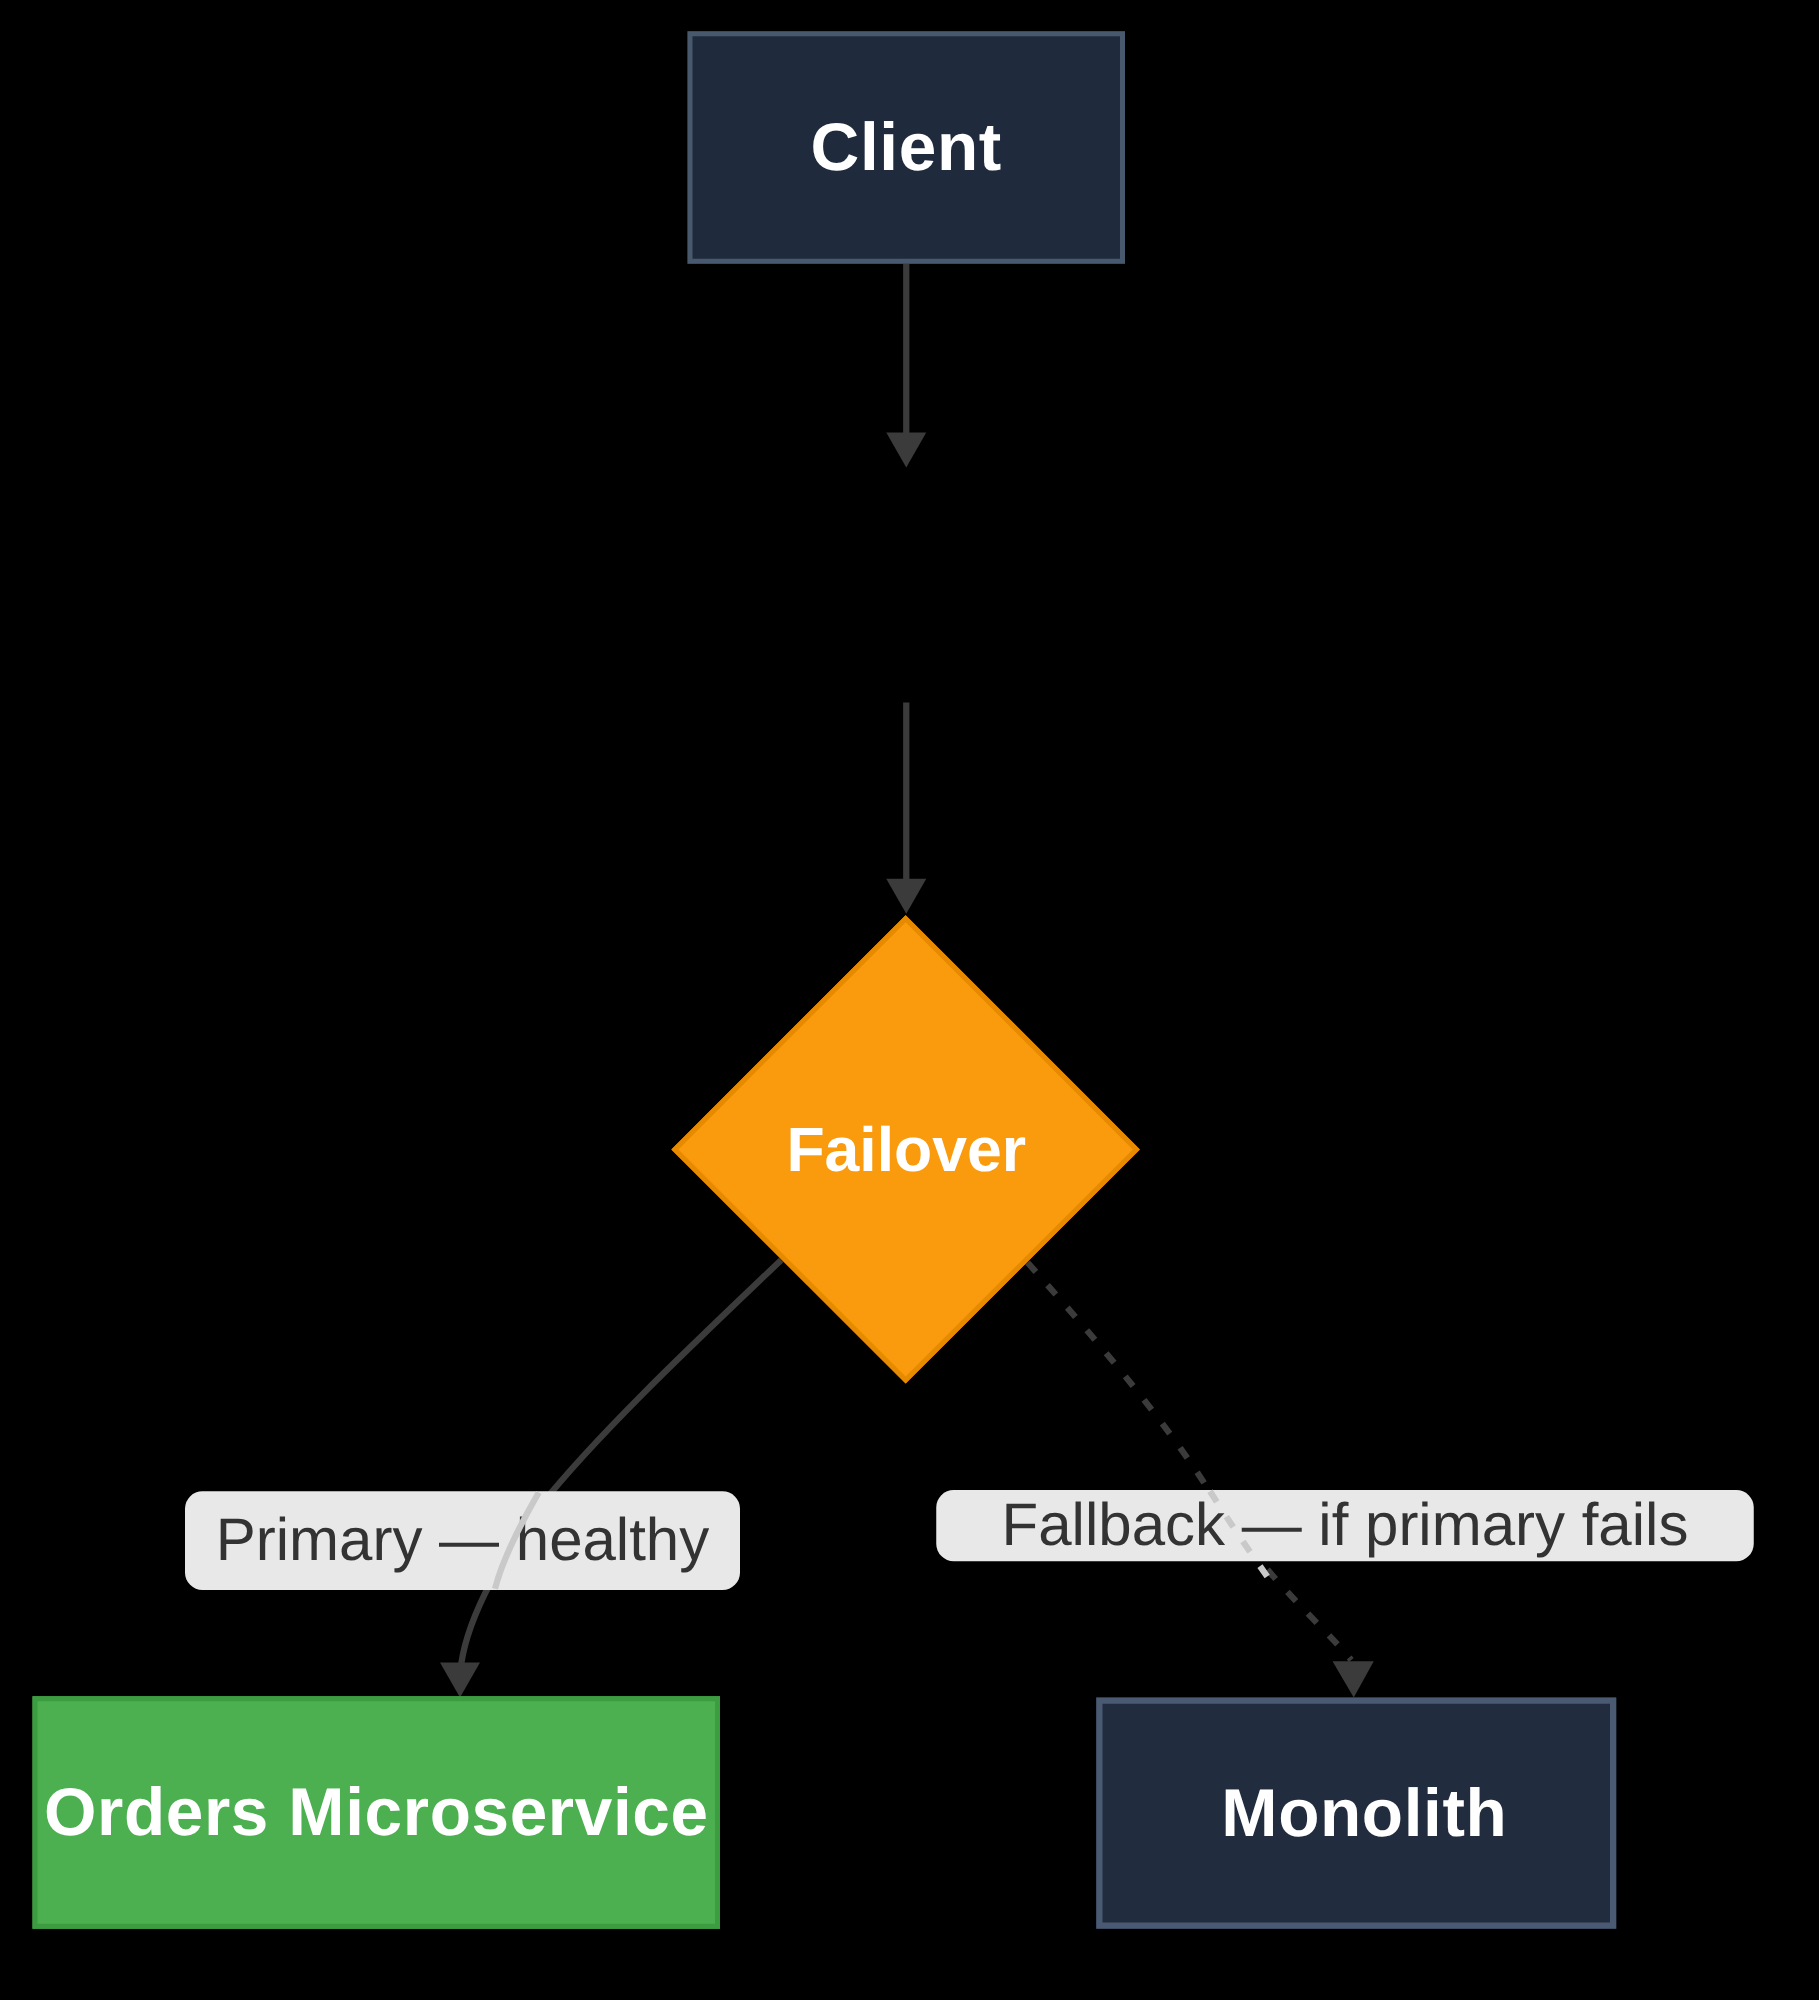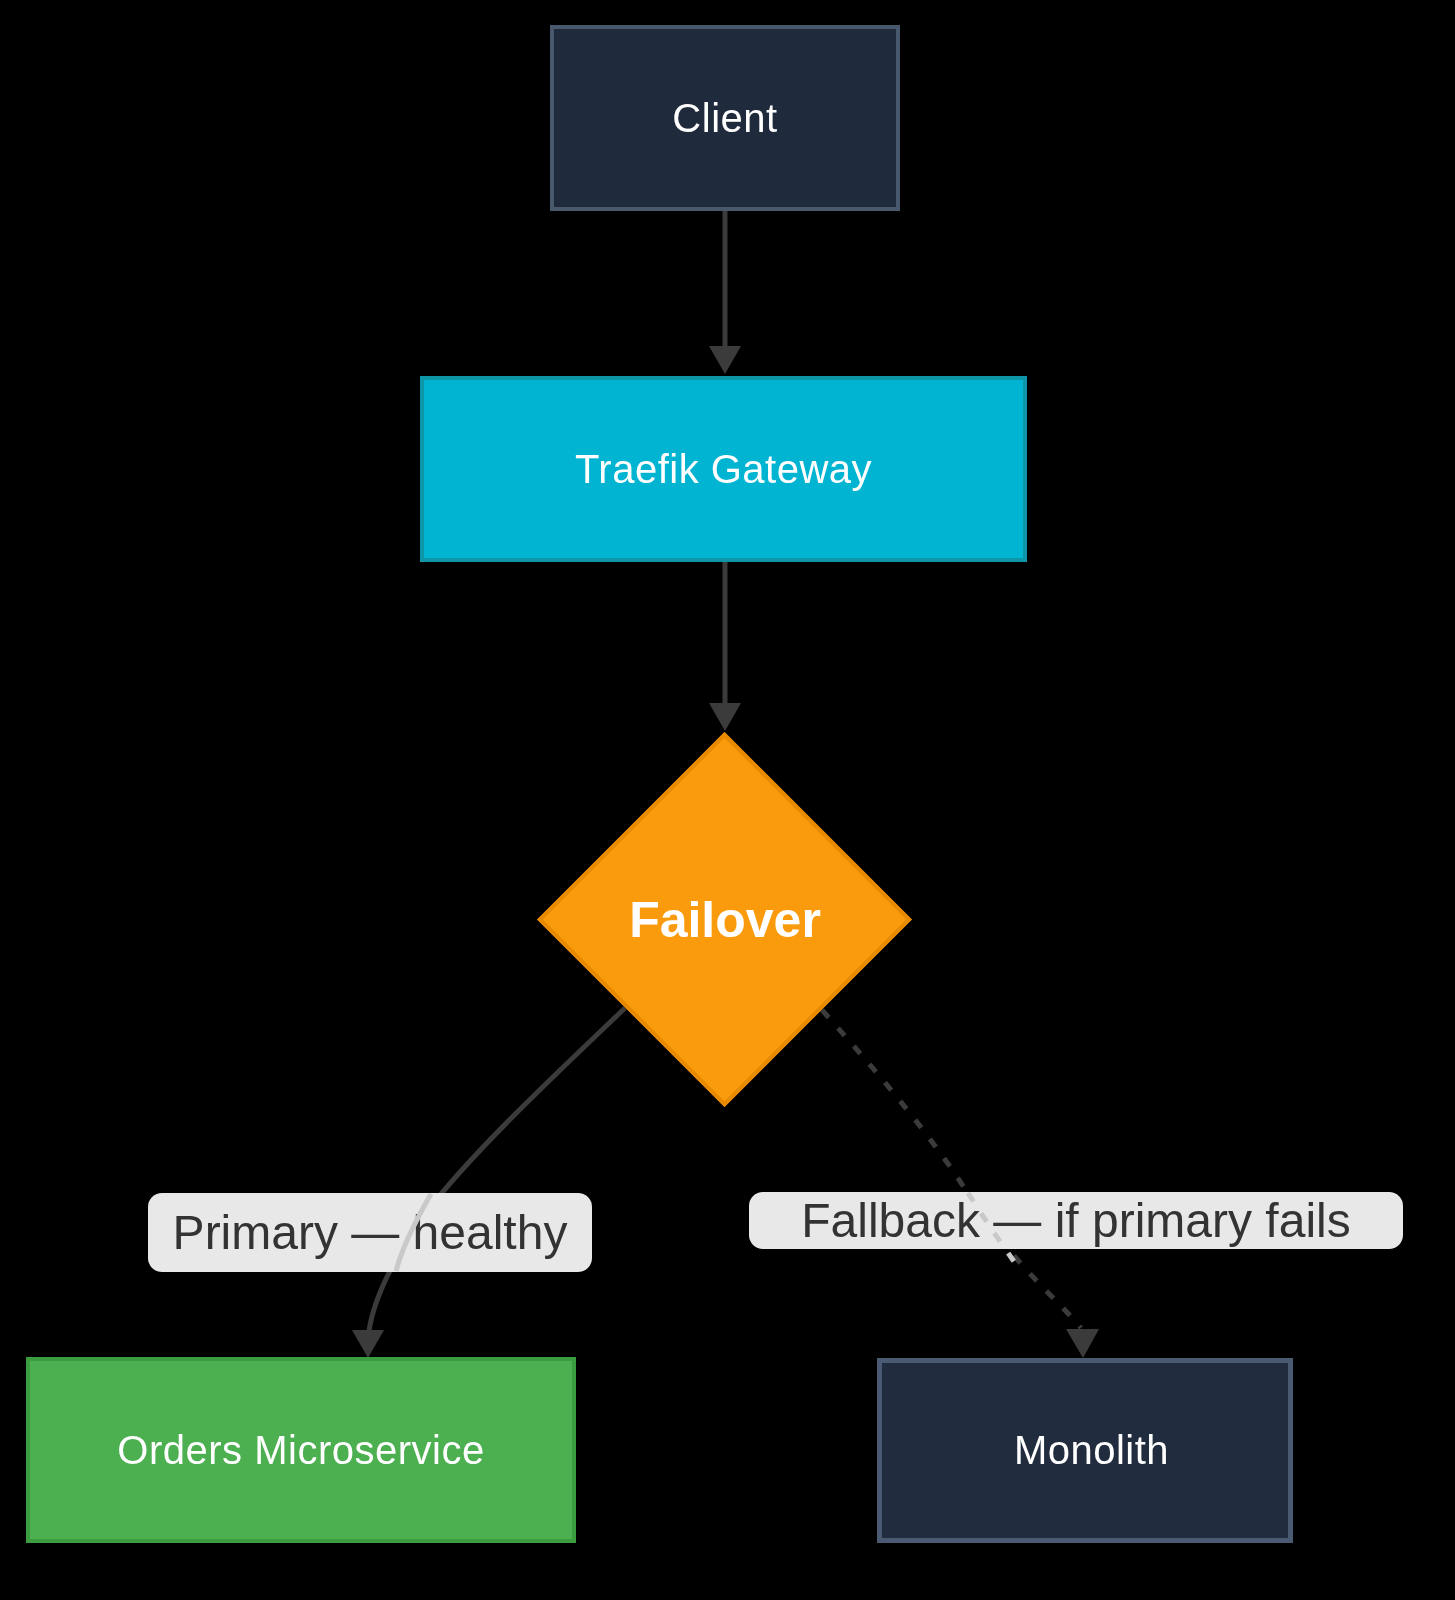--- a/index.html
+++ b/index.html
@@ -22,22 +22,22 @@
   .node {
     position: absolute;
     display: flex;
     align-items: center;
     justify-content: center;
     box-sizing: border-box;
     z-index: 2;
     text-align: center;
   }
   .node .node-label {
-    font-size: 40px;
-    font-weight: 400;
+    font-size: 54px;
+    font-weight: 700;
     letter-spacing: 0.5px;
     white-space: nowrap;
   }
   #node-client {
     left: 550px; top: 25px; width: 350px; height: 186px;
     border-style: solid; border-width: 4px;
   }
   #node-gateway {
     left: 420px; top: 376px; width: 607px; height: 186px;
     border-style: solid; border-width: 4px;
@@ -106,23 +106,20 @@
     <g>
       <path d="M 822 1010 C 880 1075, 935 1140, 972 1200 C 1012 1262, 1058 1300, 1081 1328" fill="none" class="edge-stroke" stroke-width="5" stroke-dasharray="10 14" stroke="#3b3b3b"></path>
       <path d="M 1066 1329 L 1099 1329 L 1083 1358 Z" class="edge-fill" stroke="none" fill="#3b3b3b"></path>
     </g>
   </svg>
 
   <div class="node" id="node-client" style="background: rgb(31, 42, 60); border-color: rgb(72, 89, 110); color: rgb(255, 255, 255);">
     <span class="node-label">Client</span>
   </div>
 
-  <div class="node" id="node-gateway" style="background: rgb(0, 180, 210); border-color: rgb(14, 149, 168); color: rgb(255, 255, 255);">
-    <span class="node-label">Traefik Gateway</span>
-  </div>
 
   <div id="diamond-shape" style="background: rgb(249, 155, 12); border-color: rgb(231, 138, 0);"></div>
   <div id="diamond-label-wrap" style="color: rgb(255, 255, 255);">
     <span class="node-label">Failover</span>
   </div>
 
   <div class="node" id="node-orders" style="background: rgb(76, 175, 80); border-color: rgb(60, 156, 64); color: rgb(255, 255, 255);">
     <span class="node-label">Orders Microservice</span>
   </div>
 

